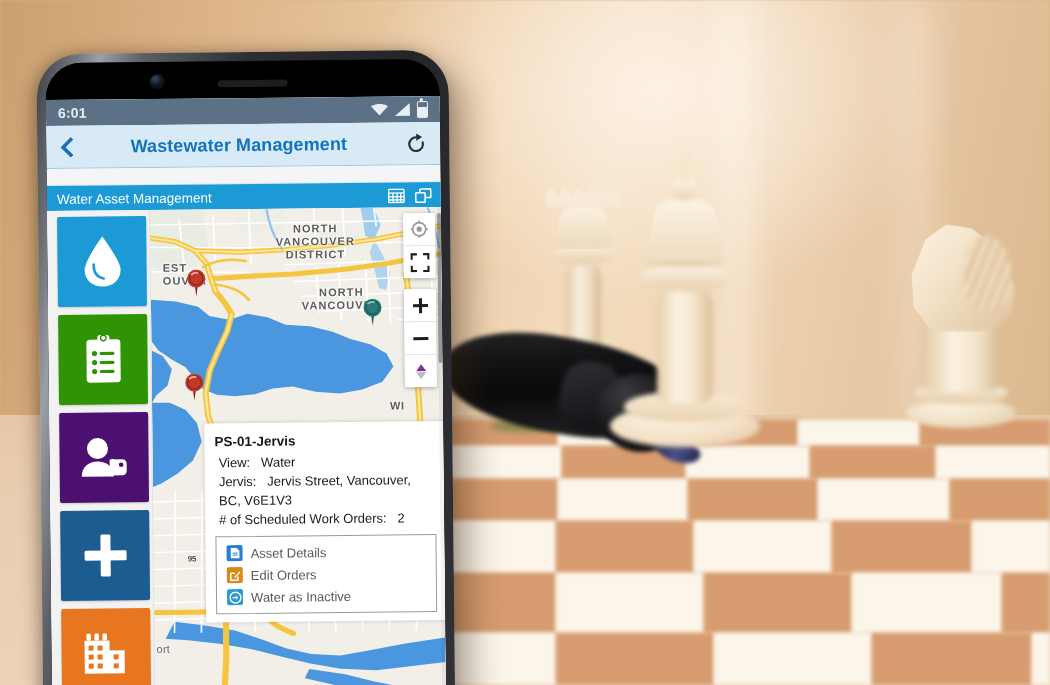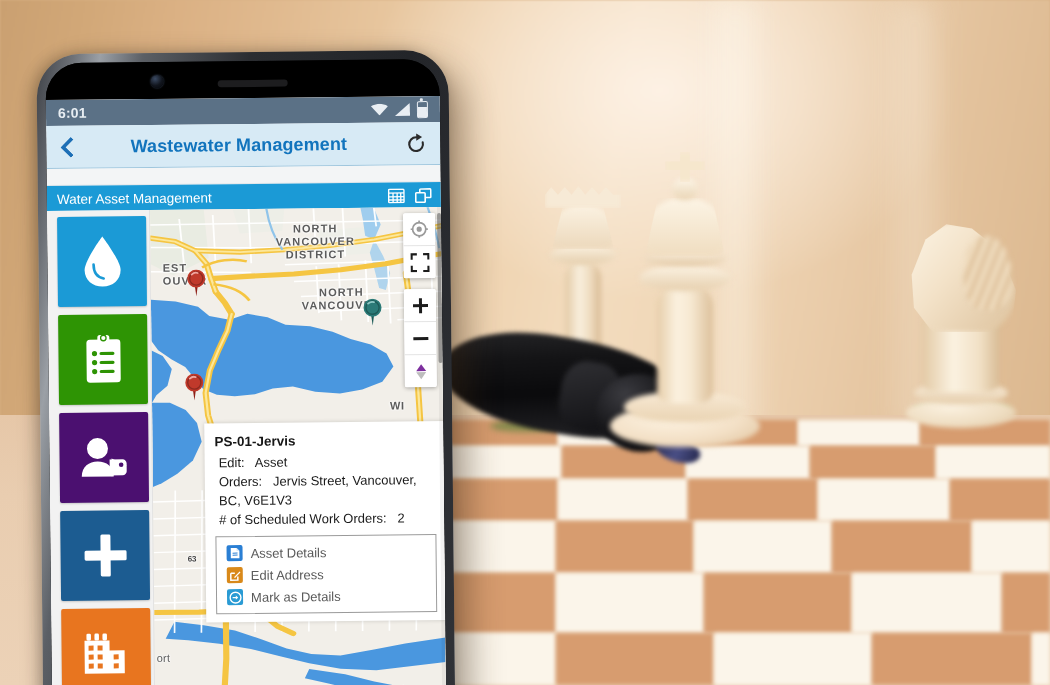--- a/index.html
+++ b/index.html
@@ -797,22 +797,22 @@
                 <path d="M248 0 C252 14 256 28 258 44"></path>
               </g>
 
               <path d="M34 552 L50 552 L50 566 C50 572 42 576 42 576 C42 576 34 572 34 566 Z" fill="#ffffff" stroke="#3d7a3a" stroke-width="2"></path>
             </svg>
 
             <div class="map-label" style="left:12px; top:52px; text-align:left;">EST<br>OUVER</div>
             <div class="map-label" style="left:100px; top:14px; width:130px;">NORTH<br>VANCOUVER<br>DISTRICT</div>
             <div class="map-label" style="left:128px; top:78px; width:125px;">NORTH<br>VANCOUVER</div>
             <div class="map-label" style="left:238px; top:192px; letter-spacing:.6px;">WI</div>
-            <div class="map-label" style="left:2px; top:442px; letter-spacing:.2px; font-weight:500;">ort</div>
-            <div class="map-label" style="left:34px; top:343px; font-size:8px; letter-spacing:0; color:#3d3d3d;">63</div>
+            <div class="map-label" style="left:2px; top:433px; letter-spacing:.2px; font-weight:500;">ort</div>
+            <div class="map-label" style="left:34px; top:343px; font-size:8px; letter-spacing:0; color:#3d3d3d;">95</div>
 
             <div class="pin" style="left:36px; top:60px;">
               <svg width="19" height="27" viewBox="0 0 19 27">
                 <path d="M9.5 27 L7.6 13 L11.4 13 Z" fill="#8e1f17"></path>
                 <circle cx="9.5" cy="9" r="9" fill="#c0392b"></circle>
                 <circle cx="9.5" cy="9" r="6.6" fill="none" stroke="#8e2a20" stroke-width="1.4"></circle>
                 <path d="M5 5 A6 6 0 0 1 11 3.5" fill="none" stroke="#f0a6a0" stroke-width="1.8" stroke-linecap="round"></path>
               </svg>
             </div>
             <div class="pin" style="left:33px; top:164px;">
@@ -870,27 +870,27 @@
                   <path d="M6.5 1 L11.5 8 L1.5 8 Z" fill="#7d2f9e"></path>
                   <path d="M1.5 9 L11.5 9 L6.5 16 Z" fill="#bdbdbd"></path>
                 </svg>
               </div>
             </div>
 
             <div class="infocard">
               <div class="card-title">PS-01-Jervis</div>
 
               <div class="card-row">
-                <span>Edit:</span>
+                <span>View:</span>
                 <span>&nbsp;</span>
-                <span>Asset</span>
+                <span>Water</span>
               </div>
 
               <div class="card-row">
-                <span>Orders:</span>
+                <span>Jervis:</span>
                 <span>&nbsp;</span>
                 <span>Jervis Street, Vancouver, BC, V6E1V3</span>
               </div>
 
               <div class="card-row">
                 <span># of Scheduled Work Orders:</span>
                 <span>&nbsp;</span>
                 <span>2</span>
               </div>
 
@@ -909,32 +909,32 @@
                 </div>
 
                 <div class="menu-item">
                   <span class="mi-icon" style="background:#d9891a;">
                     <svg width="11" height="11" viewBox="0 0 11 11">
                       <path d="M1 3 L1 10 L8 10 L8 6.5" fill="none" stroke="#ffffff" stroke-width="1.5"></path>
                       <path d="M1 3 L5 3" fill="none" stroke="#ffffff" stroke-width="1.5"></path>
                       <path d="M4.2 7 L9.8 1.3 L10.8 2.3 L5.2 8 Z" fill="#ffffff"></path>
                     </svg>
                   </span>
-                  <span>Edit Address</span>
+                  <span>Edit Orders</span>
                 </div>
 
                 <div class="menu-item">
                   <span class="mi-icon" style="background:#2a9bd4;">
                     <svg width="13" height="13" viewBox="0 0 13 13">
                       <circle cx="6.5" cy="6.5" r="5.4" fill="none" stroke="#ffffff" stroke-width="1.4"></circle>
                       <path d="M3.6 6.5 L8.4 6.5" stroke="#ffffff" stroke-width="1.4"></path>
                       <path d="M6.8 4.4 L9 6.5 L6.8 8.6 Z" fill="#ffffff"></path>
                     </svg>
                   </span>
-                  <span>Mark as Details</span>
+                  <span>Water as Inactive</span>
                 </div>
 
               </div>
             </div>
 
             <div class="scroll-track">
               <div class="scroll-thumb"></div>
             </div>
 
           </div>

